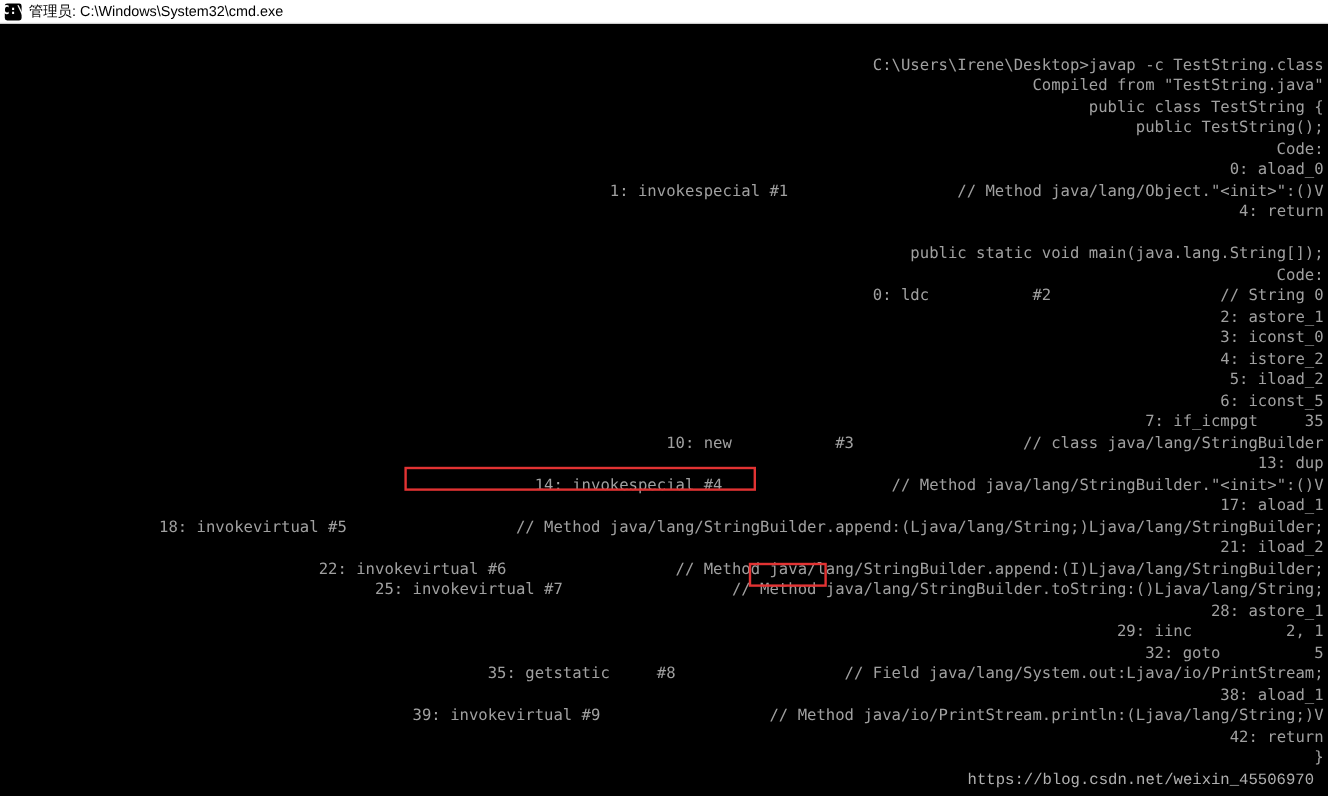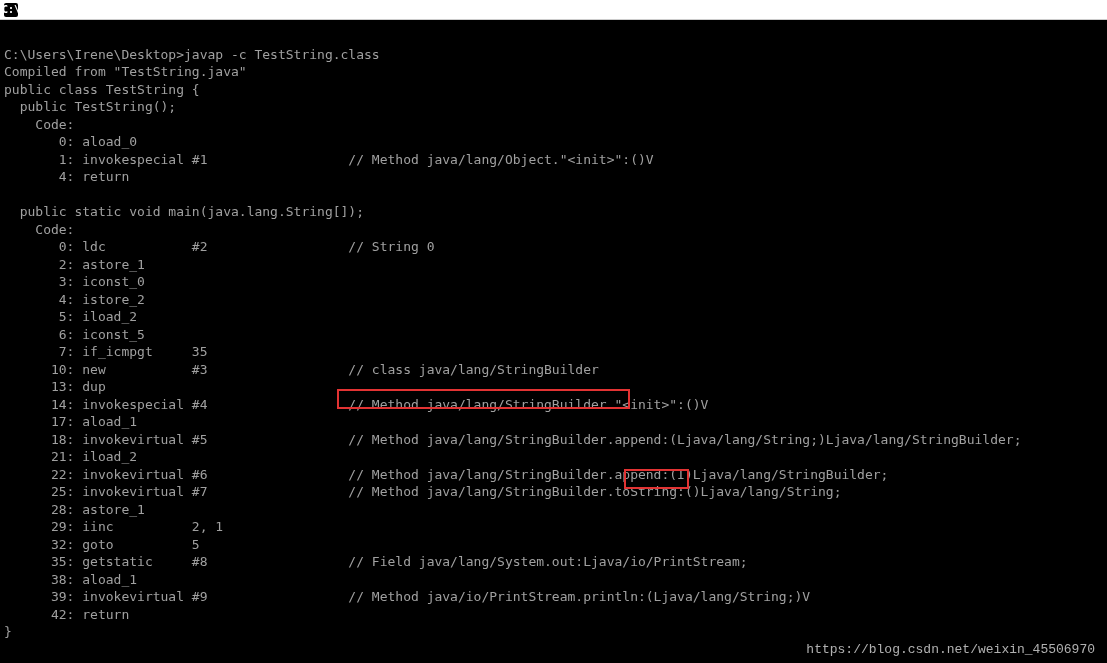--- a/index.html
+++ b/index.html
@@ -40,20 +40,21 @@
   }
   .terminal {
     background: #000;
     color: #a0a0a0;
     padding: 8px 4px 4px 4px;
     white-space: pre;
     line-height: 17.5px;
     letter-spacing: 0;
     font-family: "NSimSun", "SimSun", "Consolas", monospace;
     position: relative;
+    text-align: right;
   }
   .highlight-box {
     position: absolute;
     border: 2px solid #e23333;
     pointer-events: none;
   }
   .watermark {
     position: absolute;
     right: 12px;
     bottom: 6px;
@@ -63,20 +64,21 @@
     opacity: 0.85;
   }
 </style>
 </head>
 <body>
 
 <div class="title-bar">
   <span class="icon">
       <span>C:\</span>
     </span>
+  <span class="title-text">管理员: C:\Windows\System32\cmd.exe</span>
 </div>
 
 <div class="terminal" id="term">
 C:\Users\Irene\Desktop&gt;javap -c TestString.class
 Compiled from "TestString.java"
 public class TestString {
   public TestString();
     Code:
        0: aload_0
        1: invokespecial #1                  // Method java/lang/Object."&lt;init&gt;":()V

